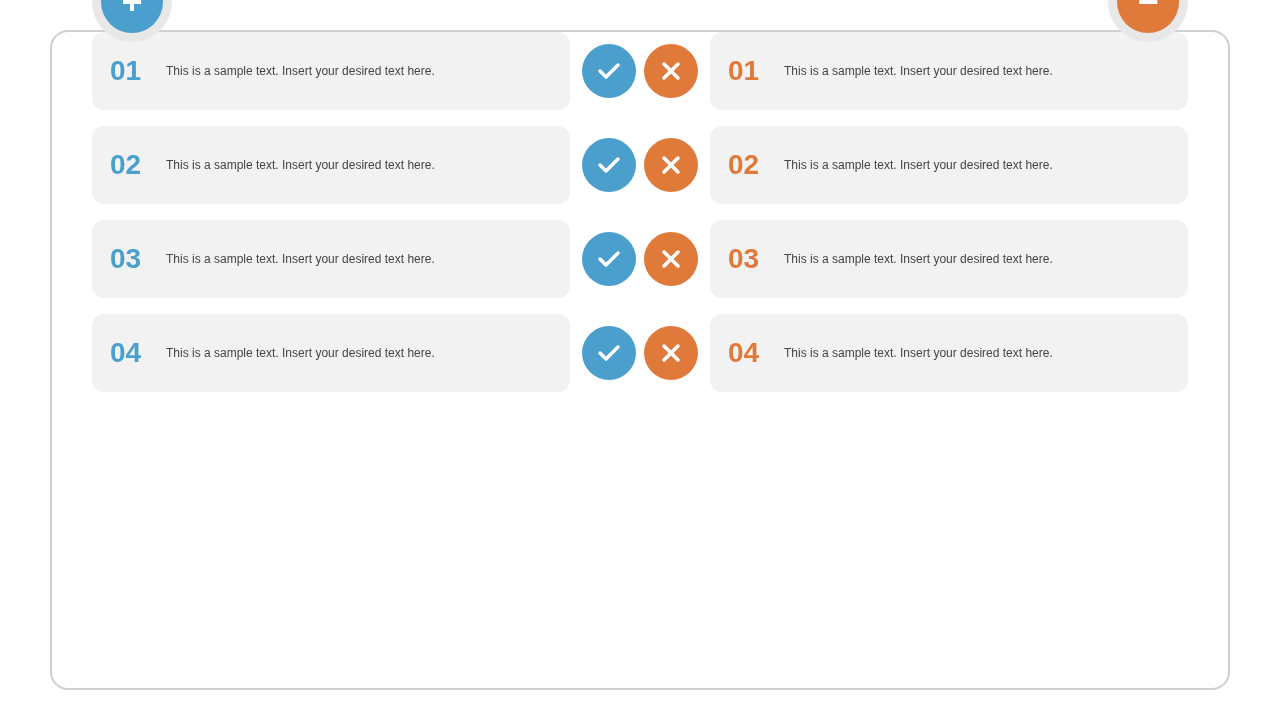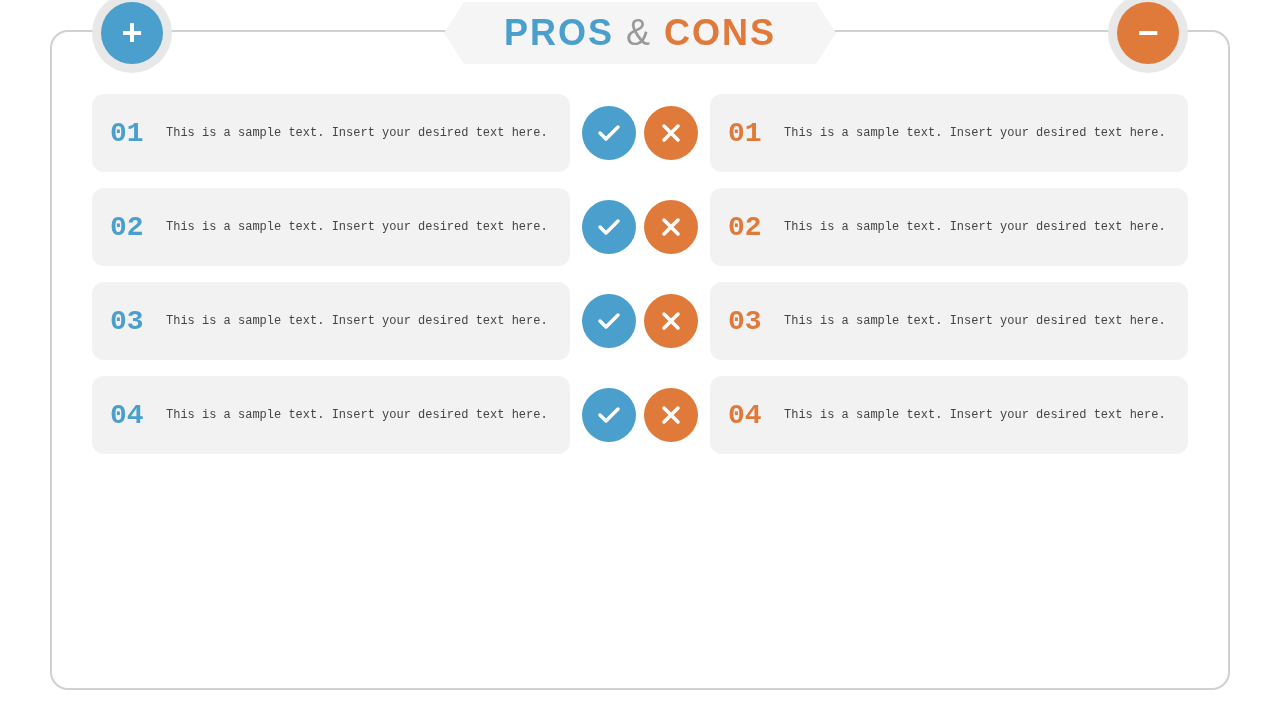--- a/index.html
+++ b/index.html
@@ -127,21 +127,20 @@
       gap: 16px;
       align-items: center;
       justify-content: flex-start;
       padding-top: 0;
     }
 
     .row-item {
       display: flex;
       align-items: center;
       gap: 12px;
-      font-family: Liberation Mono, monospace;
     }
 
     .pros-col .row-item {
       flex-direction: row;
     }
 
     .cons-col .row-item {
       flex-direction: row;
     }
 
@@ -205,27 +204,20 @@
 <div class="slide-container">
 
   <div class="header">
 
     <div class="icon-circle-outer left">
       <div class="icon-circle-inner blue">
         <span>+</span>
       </div>
     </div>
 
-    <div class="title-banner">
-      <div class="title-text">
-        <span class="title-pros">PROS</span>
-        <span class="title-amp">&amp;</span>
-        <span class="title-cons">CONS</span>
-      </div>
-    </div>
 
     <div class="icon-circle-outer right">
       <div class="icon-circle-inner orange">
         <span>−</span>
       </div>
     </div>
   </div>
 
   <div class="content">
 

